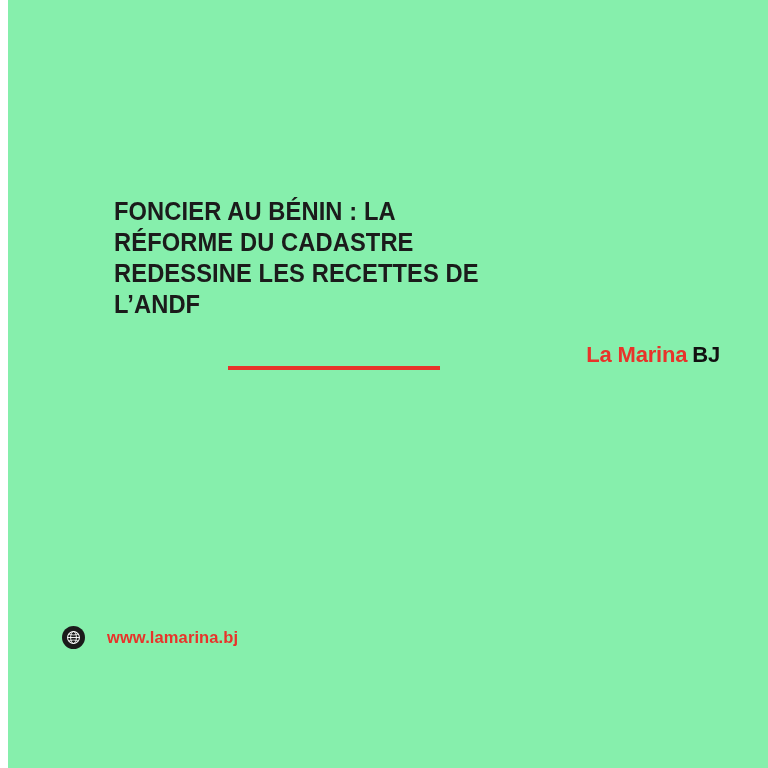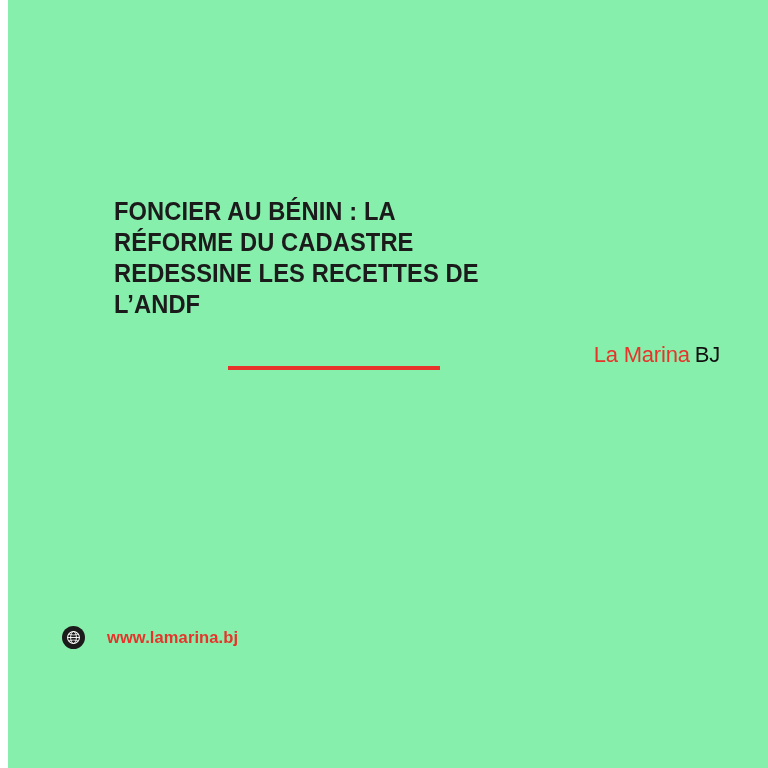--- a/index.html
+++ b/index.html
@@ -52,21 +52,21 @@
     height: 4px;
     background: #e8332a;
   }
 
   
   .brand {
     position: absolute;
     right: 56px;
     top: 342px;
     font-family: "Liberation Sans", sans-serif;
-    font-weight: 400;
+    font-weight: 700;
     font-size: 22px;
     line-height: 26px;
     letter-spacing: -0.2px;
     white-space: nowrap;
   }
   .brand .brand-main {
     color: #e8332a;
   }
   .brand .brand-suffix {
     color: #111111;

